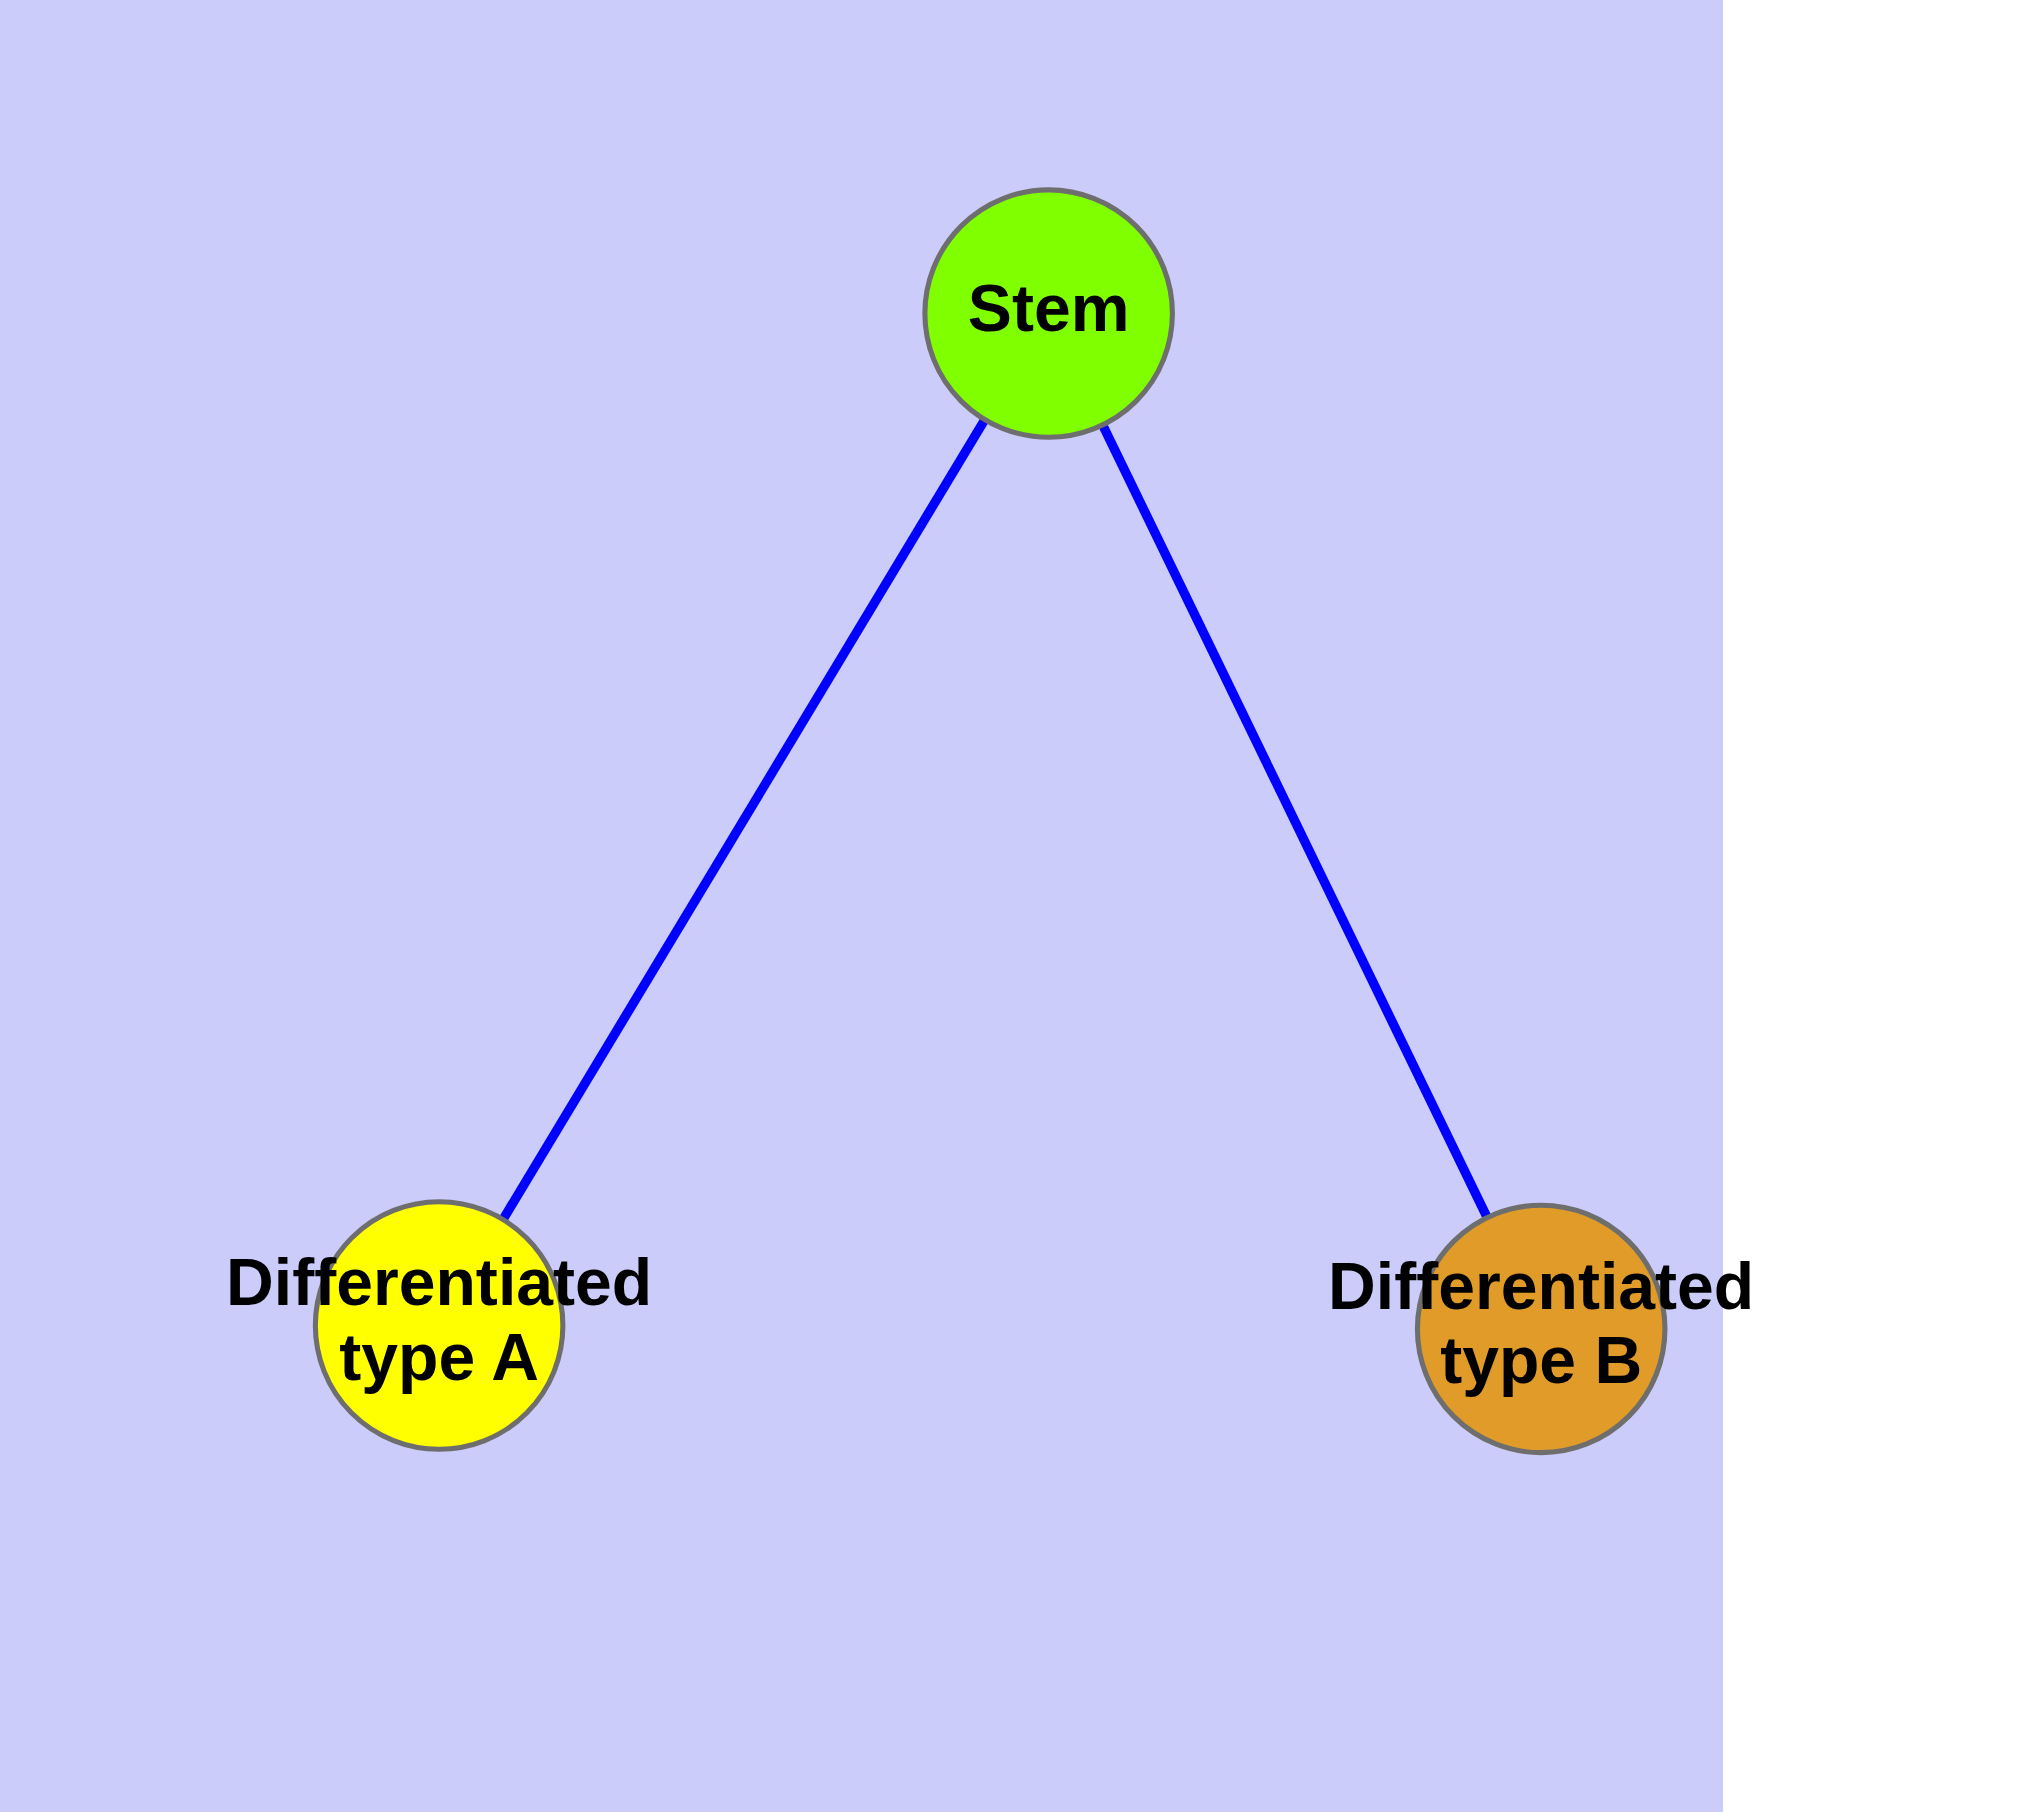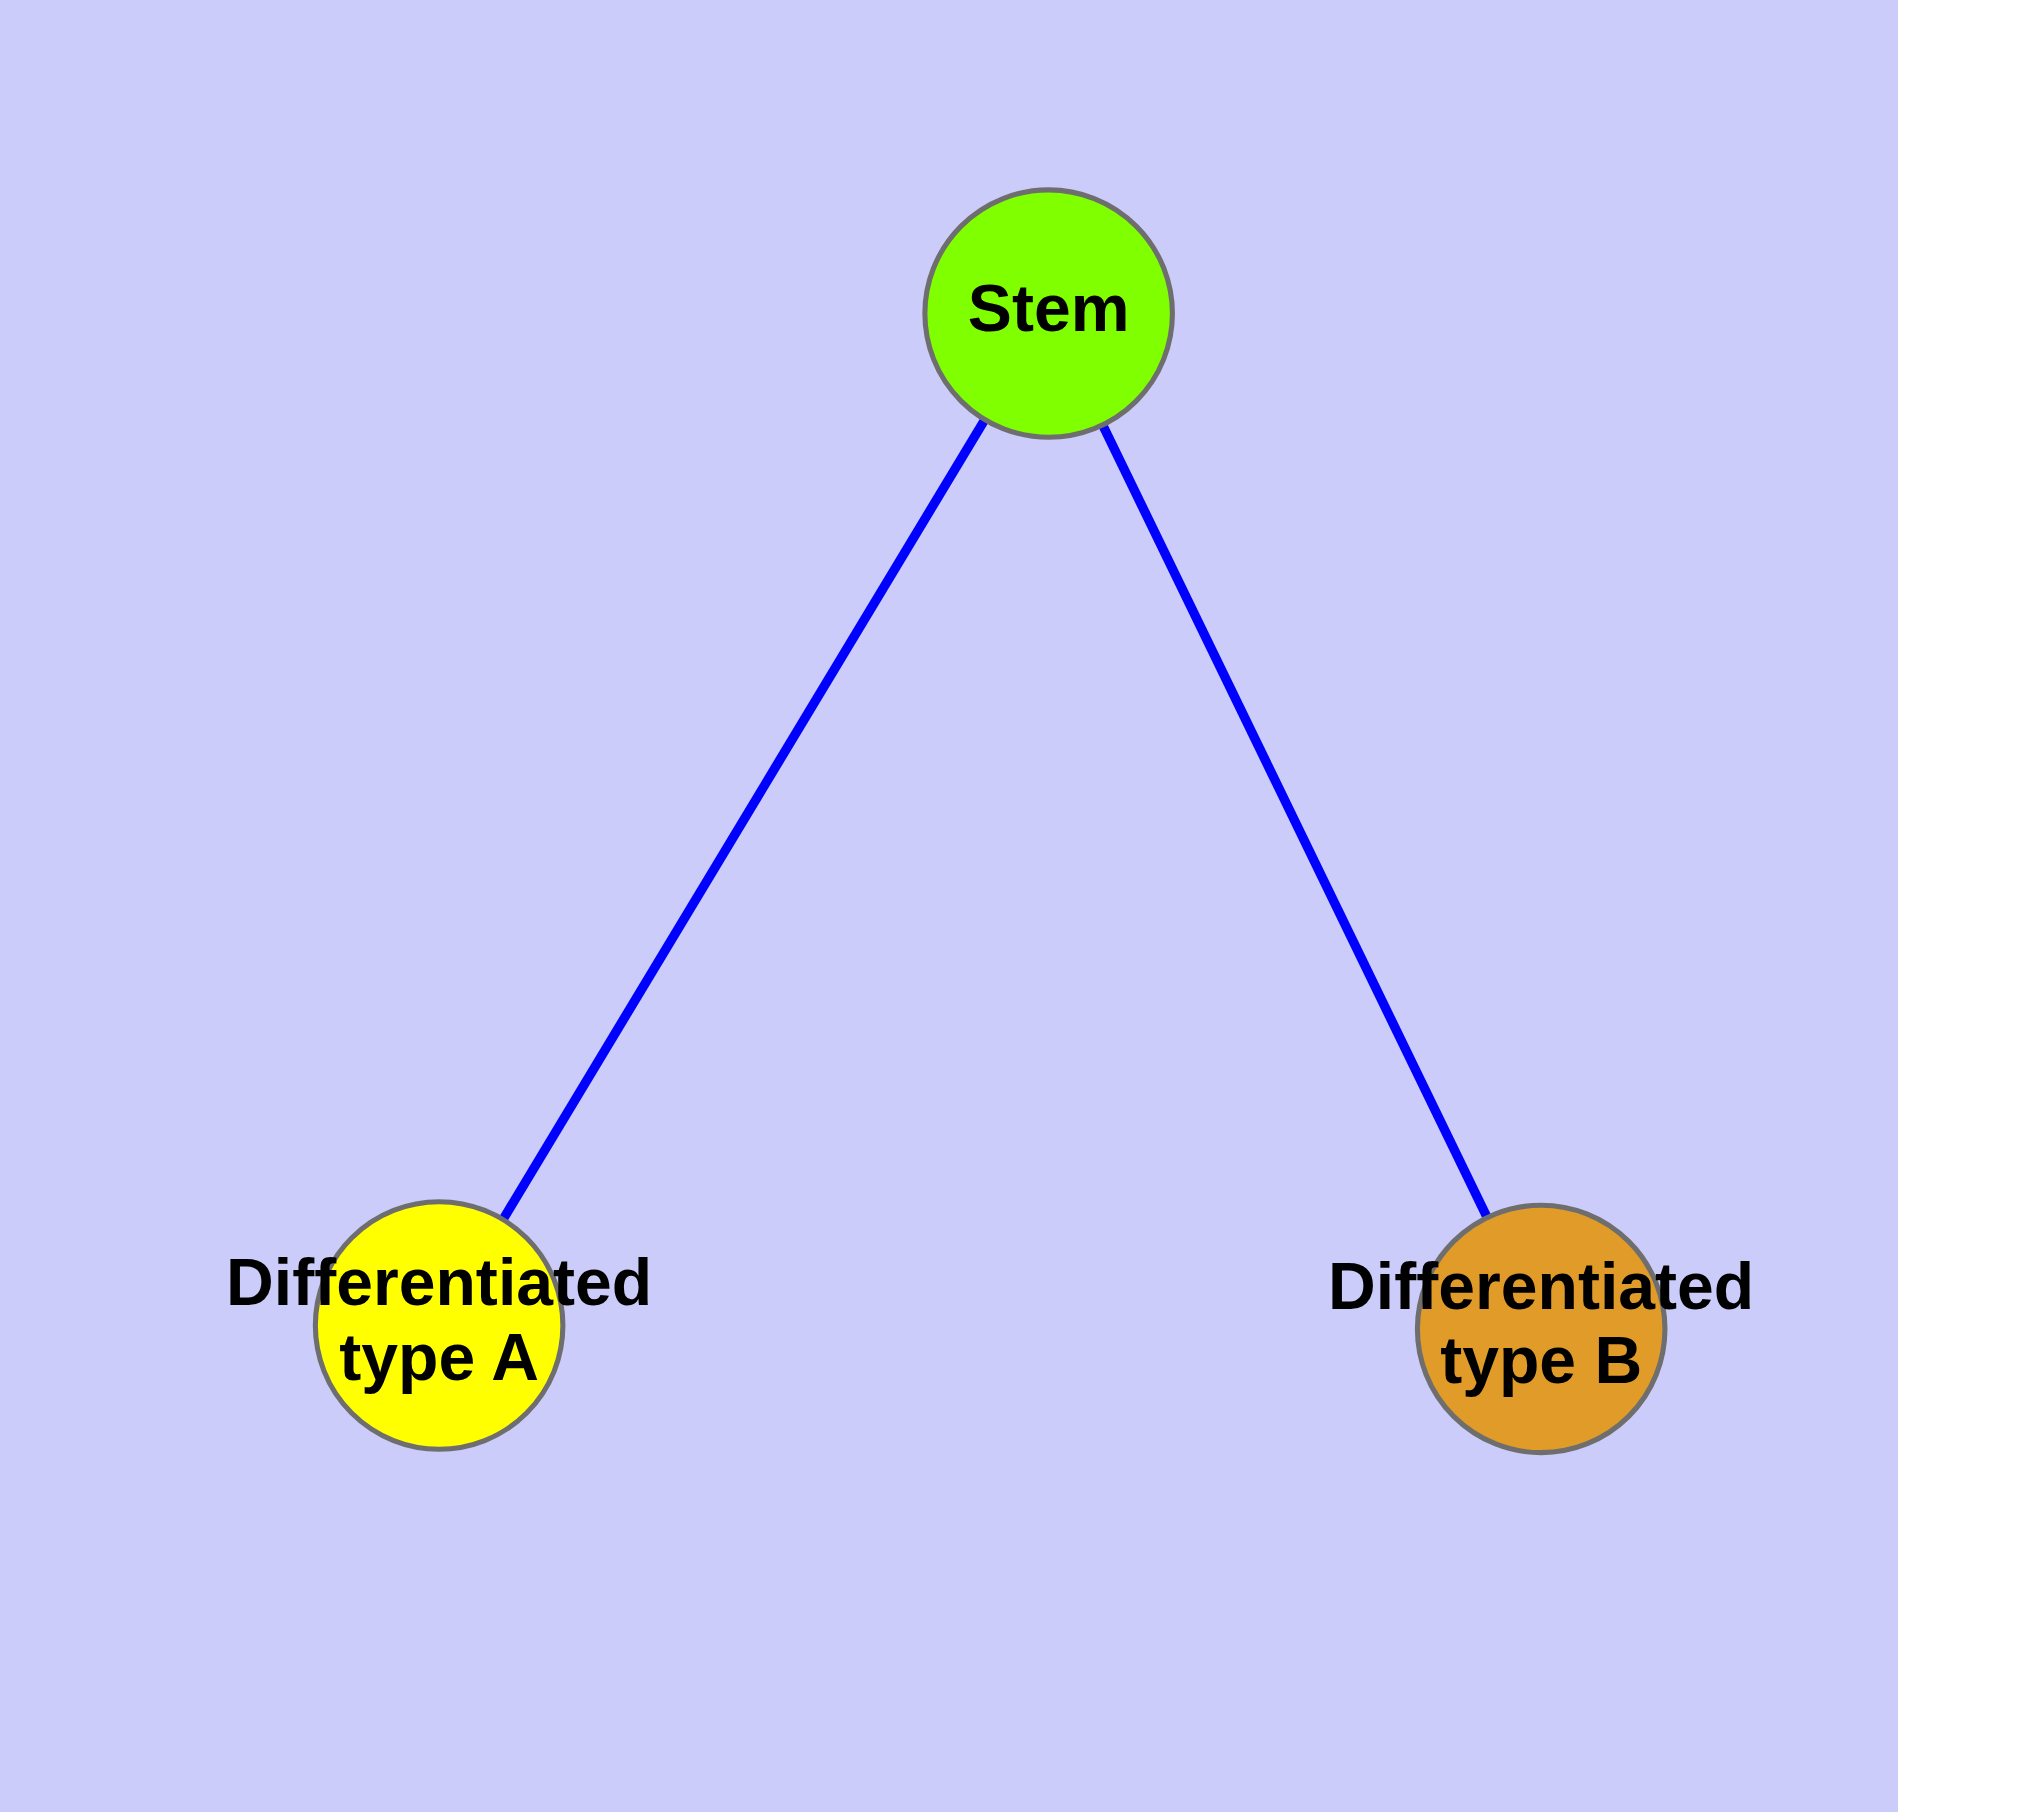--- a/index.html
+++ b/index.html
@@ -8,21 +8,21 @@
     padding: 0;
   }
   body {
     width: 2021px;
     height: 1812px;
     overflow: hidden;
     font-family: "Liberation Sans", "DejaVu Sans", sans-serif;
   }
   #canvas {
     position: relative;
-    width: 1898px;
+    width: 1723px;
     height: 1812px;
     background: #ccccfa;
   }
   #graph-svg {
     position: absolute;
     inset: 0;
     width: 2021px;
     height: 1812px;
     display: block;
   }

